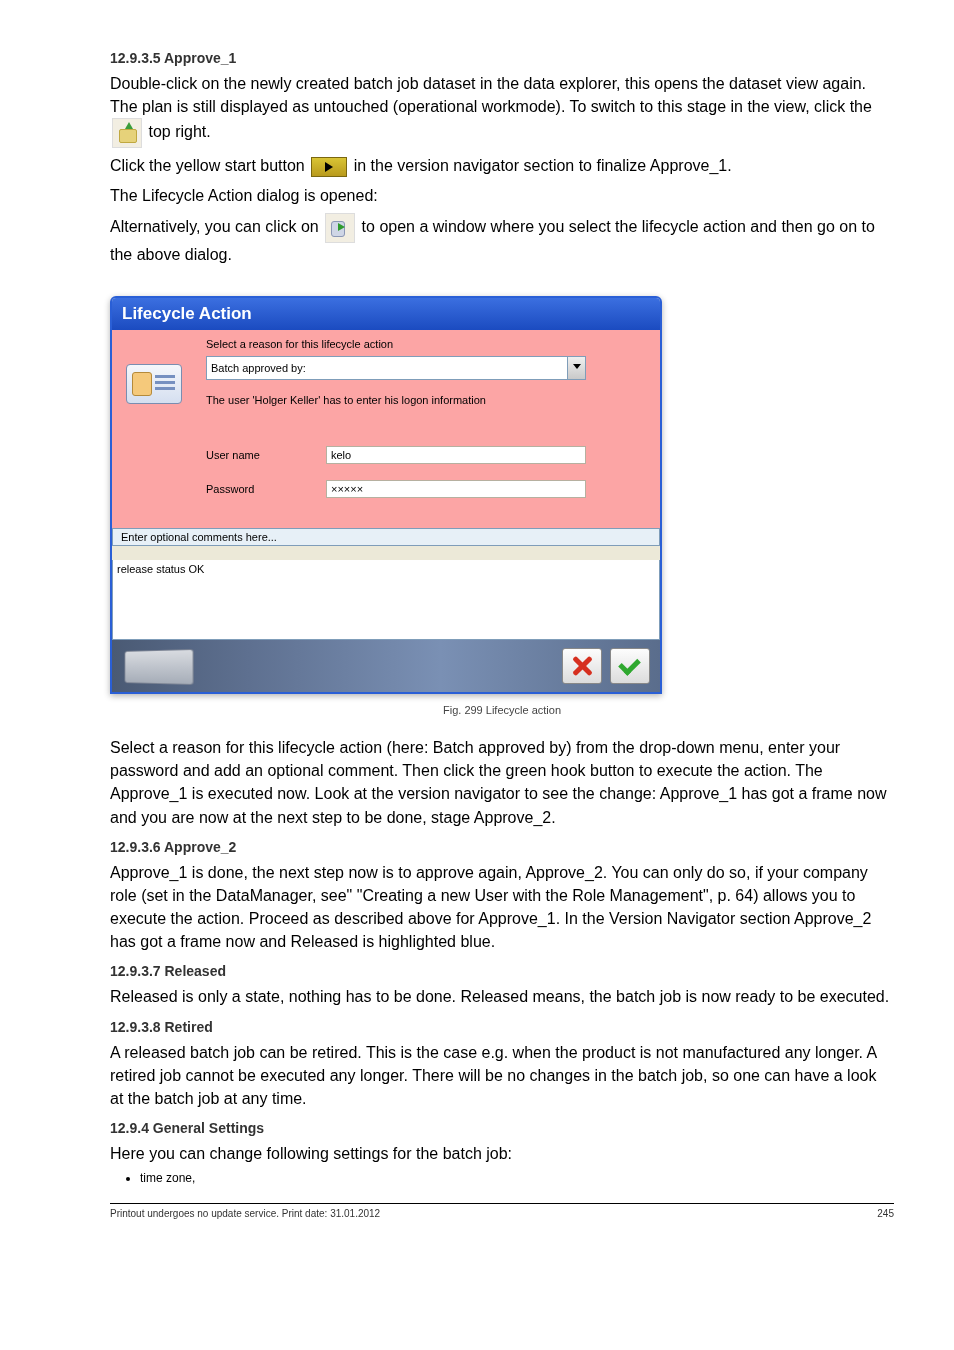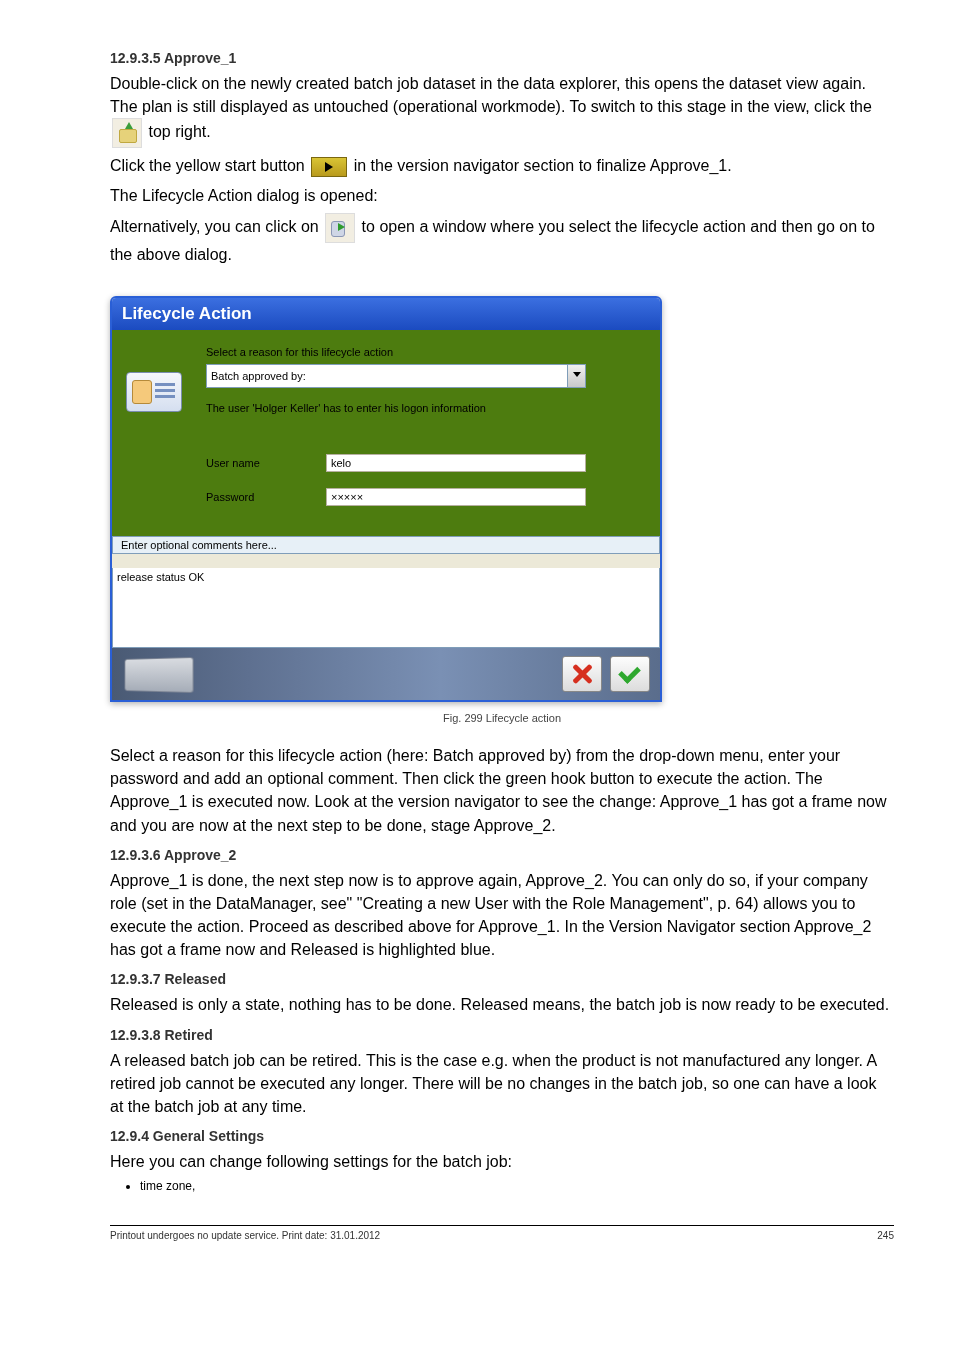--- a/index.html
+++ b/index.html
@@ -106,22 +106,22 @@
   }
   .dlg-title {
     background: linear-gradient(#3b6fe0, #1b4bc0);
     color: #fff;
     font-weight: bold;
     font-size: 17px;
     padding: 6px 10px;
   }
   .dlg-body {
     display: flex;
-    padding: 12px 14px 14px 14px;
-    background: #4d7c0f;
+    padding: 4px 14px 14px 14px;
+    background: #fca5a5;
   }
   .dlg-icon-col {
     width: 80px;
     padding-top: 30px;
   }
   .id-card {
     width: 56px; height: 40px;
     background: linear-gradient(#f5f7fb, #d5dff0);
     border: 1px solid #7a8db0;
     border-radius: 4px;
@@ -259,21 +259,21 @@
     transform: rotate(-45deg);
   }
   .fig-caption {
     text-align: center;
     font-size: 11px;
     color: #444;
     margin: 8px 0 20px;
   }
   .footer-bar {
     border-top: 1px solid #000;
-    margin-top: 32px;
+    margin-top: 18px;
     padding-top: 4px;
     display: flex;
     justify-content: space-between;
     font-size: 10px;
     color: #333;
     gap: 48px;
   }
   ul.bul { margin: 4px 0 0 30px; padding: 0; font-size: 12px; }
   ul.bul li { margin-bottom: 4px; }
 </style>

